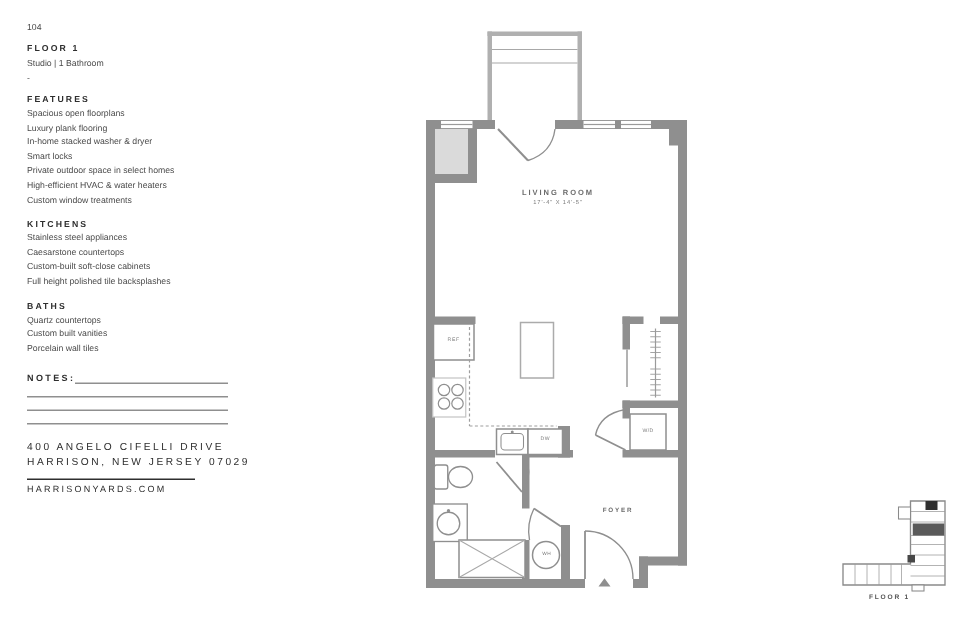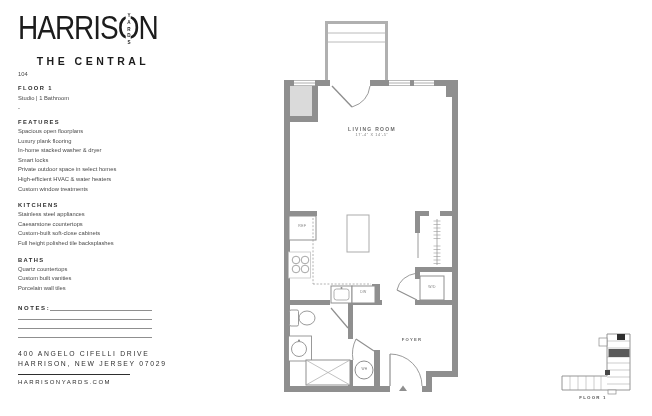--- a/index.html
+++ b/index.html
@@ -189,28 +189,20 @@
 <div class="plan-label lbl-living">LIVING ROOM</div>
 <div class="plan-label lbl-dims">17'-4" X 14'-5"</div>
 <div class="plan-label lbl-foyer">FOYER</div>
 <div class="plan-label lbl-ref">REF</div>
 <div class="plan-label lbl-dw">DW</div>
 <div class="plan-label lbl-wd">W/D</div>
 <div class="plan-label lbl-wh">WH</div>
 <div class="plan-label lbl-keyplan">FLOOR 1</div>
 
 <aside class="left-panel">
-  <div>
-    <div class="logo-line">
-      <span>HARRIS</span>
-        <span class="logo-o"><span>O</span><span class="o-vert">YARDS</span></span>
-        <span>N</span>
-    </div>
-    <div class="logo-sub">THE CENTRAL</div>
-  </div>
 
   <div class="small-txt">104</div>
   <div class="h-sec">FLOOR 1</div>
   <div class="small-txt">Studio | 1 Bathroom</div>
   <div class="small-txt">-</div>
 
   <div class="h-sec">FEATURES</div>
   <ul class="feat">
     <li>Spacious open floorplans</li>
     <li>Luxury plank flooring</li>

